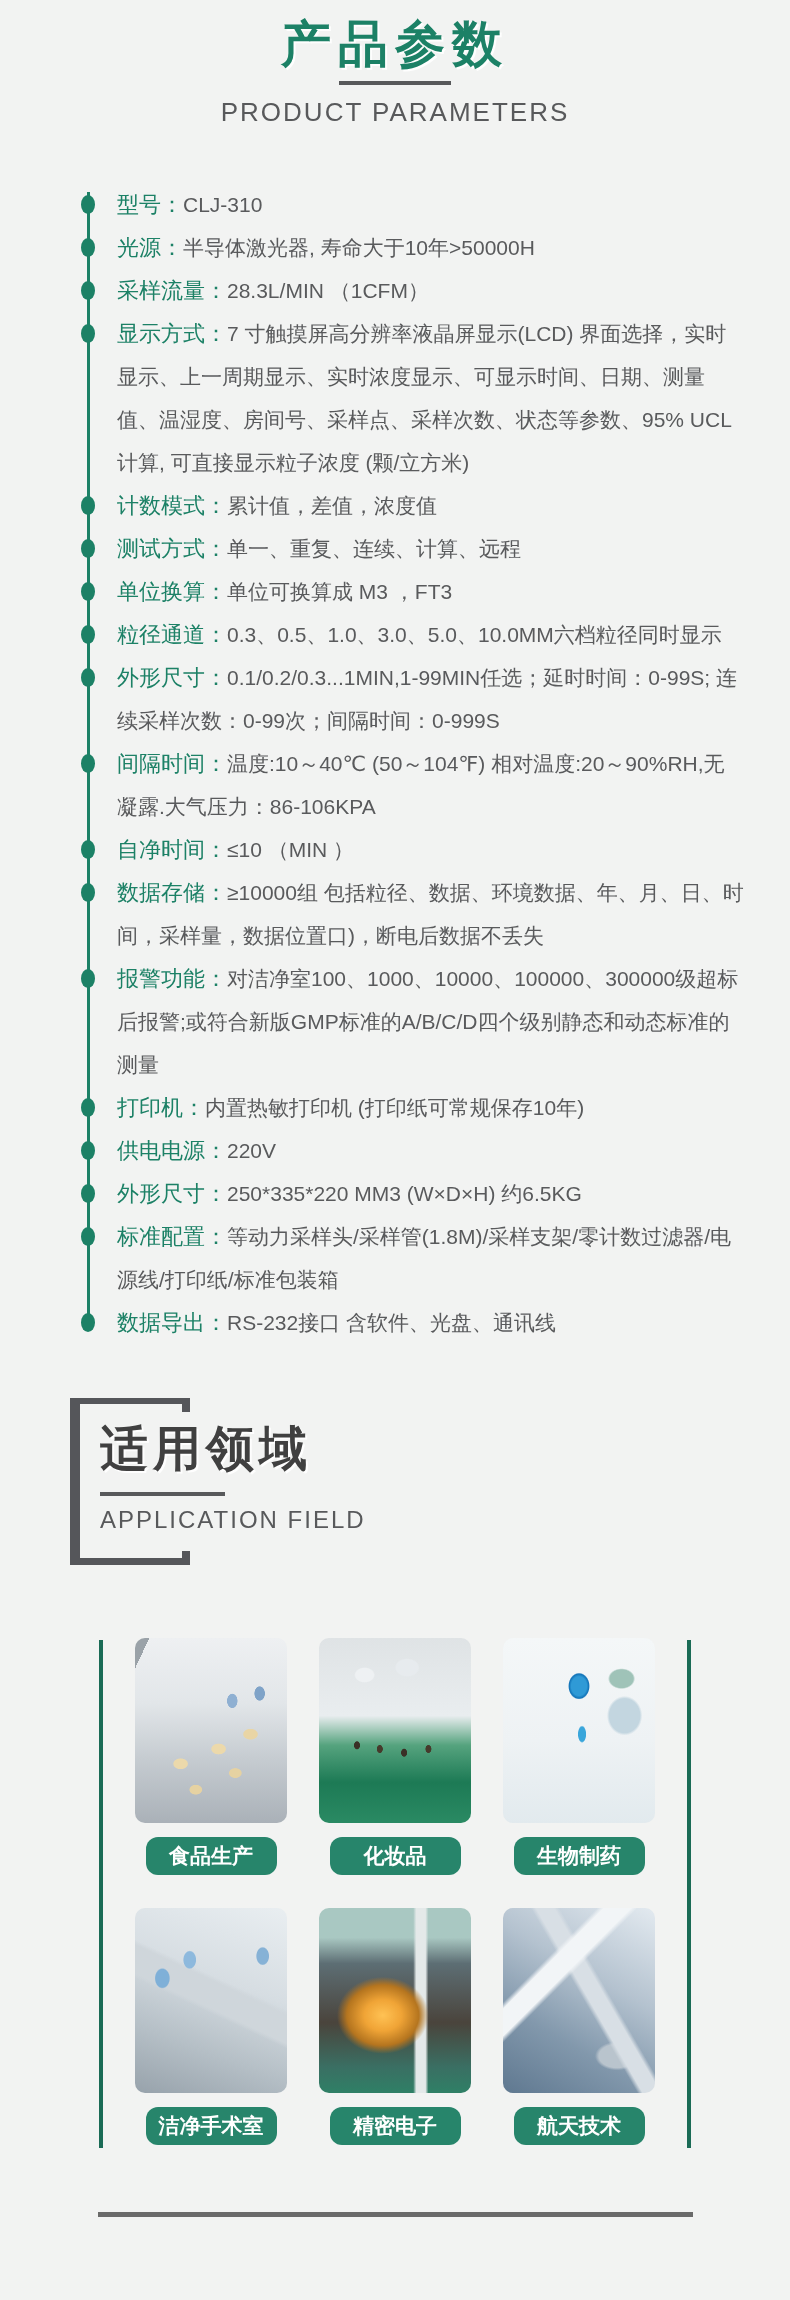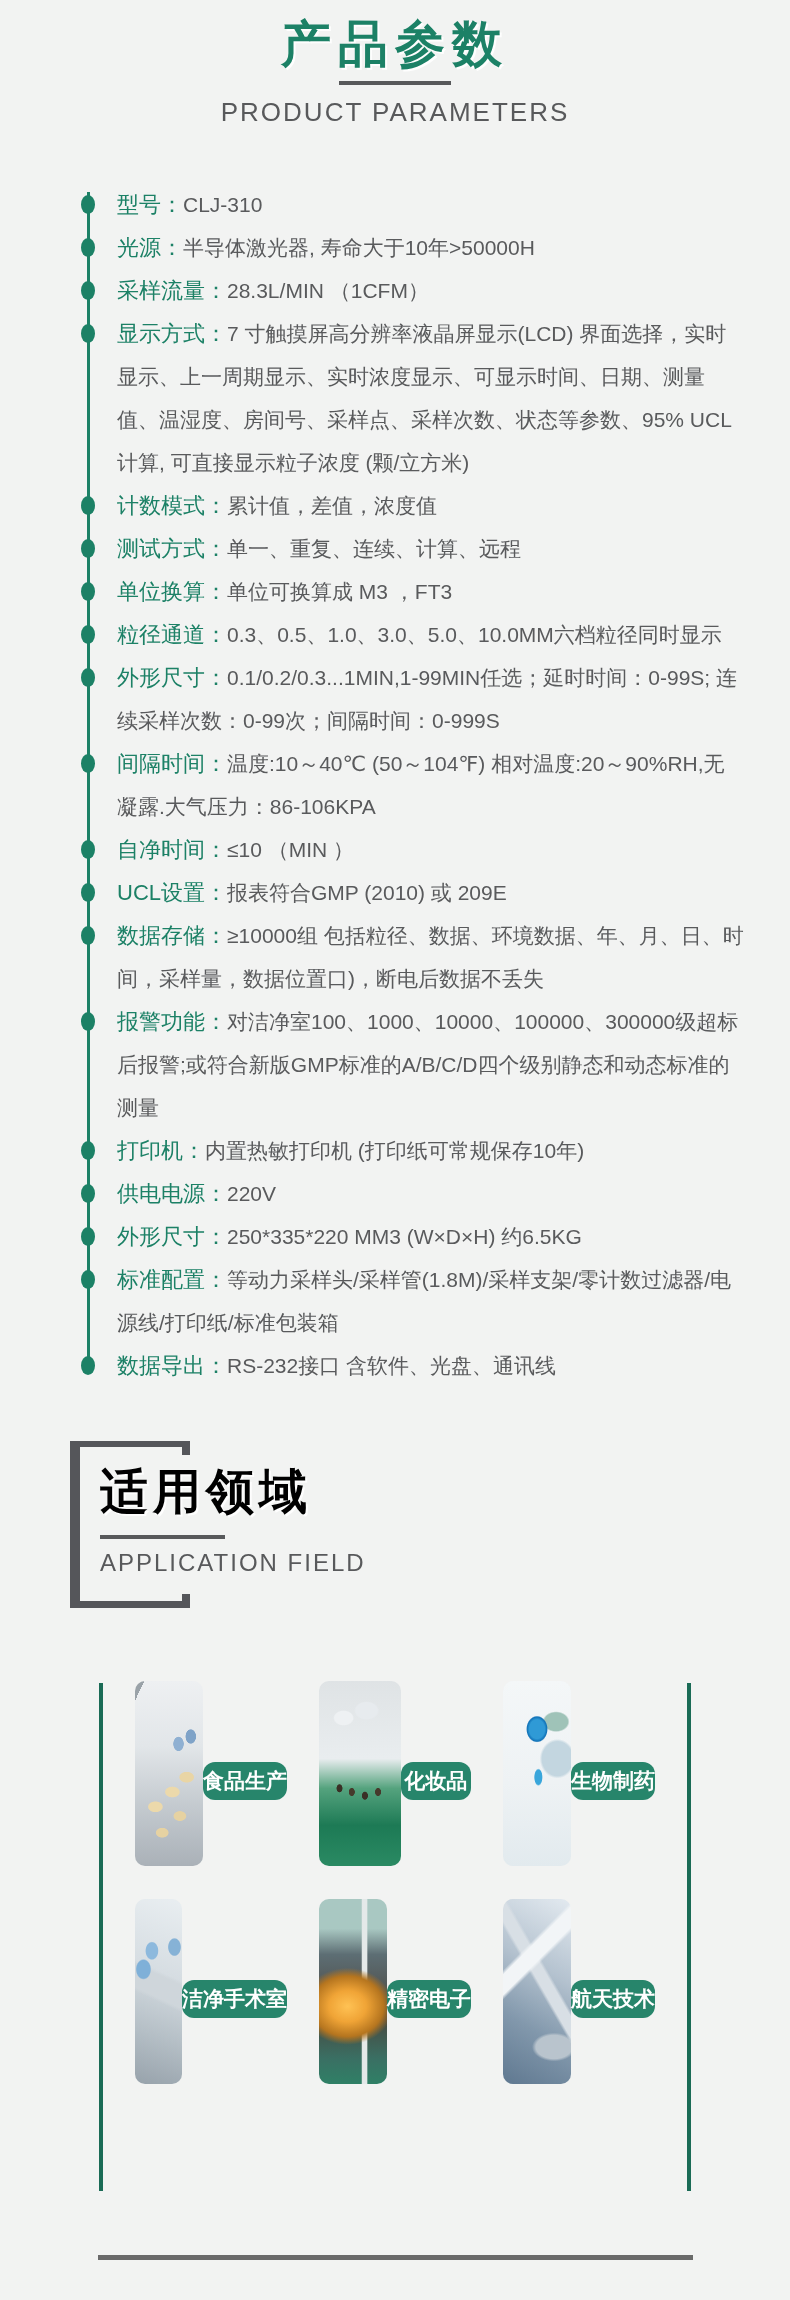--- a/index.html
+++ b/index.html
@@ -44,36 +44,36 @@
   
   .af-head{position:relative;margin-top:54px;height:168px;}
   .af-frame{
     position:absolute;left:70px;top:0;width:109px;height:154px;
     border-left:10px solid #55565a;border-top:6px solid #55565a;border-bottom:7px solid #55565a;
   }
   .af-frame .notch-top{position:absolute;right:-1px;top:-6px;width:8px;height:14px;background:#55565a;}
   .af-frame .notch-bottom{position:absolute;right:-1px;bottom:-7px;width:8px;height:14px;background:#55565a;}
   .af-content{position:absolute;left:100px;top:26px;}
   .af-title{
-    font-size:48px;line-height:50px;font-weight:900;color:#000000;
+    font-size:48px;line-height:50px;font-weight:900;color:#404040;
     letter-spacing:5px;margin:0;text-shadow:2px 2px 0 rgba(255,255,255,.9);
   }
   .af-rule{width:125px;height:4px;background:#58595b;margin-top:18px;}
   .af-sub{margin-top:10px;font-size:24px;line-height:28px;color:#58595b;letter-spacing:2px;}
 
   
   .grid-wrap{position:relative;margin-top:72px;height:510px;}
   .side-bar{position:absolute;top:2px;width:4px;height:508px;background:#1b6b56;}
   .side-bar.left{left:99px;}
   .side-bar.right{left:687px;}
   .grid{
     width:520px;margin:0 auto;display:grid;
     grid-template-columns:repeat(3,152px);justify-content:space-between;row-gap:33px;
   }
-  .app-cell{display:flex;align-items:center;}
+  .app-cell{display:flex;flex-direction:column;align-items:center;}
   .app-photo{width:152px;height:185px;border-radius:10px;}
   .app-pill{
     margin-top:14px;width:131px;height:38px;border-radius:12px;
     background:#27856b;color:#ffffff;font-weight:bold;font-size:21px;
     display:flex;align-items:center;justify-content:center;white-space:nowrap;
   }
 
   
   .photo-0{ 
     background:
@@ -148,21 +148,20 @@
     <p class="param-row"><span class="bullet"></span><b class="plabel">光源：</b><span class="pvalue">半导体激光器, 寿命大于10年&gt;50000H</span></p>
     <p class="param-row"><span class="bullet"></span><b class="plabel">采样流量：</b><span class="pvalue">28.3L/MIN （1CFM）</span></p>
     <p class="param-row"><span class="bullet"></span><b class="plabel">显示方式：</b><span class="pvalue">7 寸触摸屏高分辨率液晶屏显示(LCD) 界面选择，实时显示、上一周期显示、实时浓度显示、可显示时间、日期、测量值、温湿度、房间号、采样点、采样次数、状态等参数、95% UCL 计算, 可直接显示粒子浓度 (颗/立方米)</span></p>
     <p class="param-row"><span class="bullet"></span><b class="plabel">计数模式：</b><span class="pvalue">累计值，差值，浓度值</span></p>
     <p class="param-row"><span class="bullet"></span><b class="plabel">测试方式：</b><span class="pvalue">单一、重复、连续、计算、远程</span></p>
     <p class="param-row"><span class="bullet"></span><b class="plabel">单位换算：</b><span class="pvalue">单位可换算成 M3 ，FT3</span></p>
     <p class="param-row"><span class="bullet"></span><b class="plabel">粒径通道：</b><span class="pvalue">0.3、0.5、1.0、3.0、5.0、10.0MM六档粒径同时显示</span></p>
     <p class="param-row"><span class="bullet"></span><b class="plabel">外形尺寸：</b><span class="pvalue">0.1/0.2/0.3...1MIN,1-99MIN任选；延时时间：0-99S; 连续采样次数：0-99次；间隔时间：0-999S</span></p>
     <p class="param-row"><span class="bullet"></span><b class="plabel">间隔时间：</b><span class="pvalue">温度:10～40℃ (50～104℉) 相对温度:20～90%RH,无凝露.大气压力：86-106KPA</span></p>
     <p class="param-row"><span class="bullet"></span><b class="plabel">自净时间：</b><span class="pvalue">≤10 （MIN ）</span></p>
-    <p class="param-row"><span class="bullet"></span><b class="plabel">UCL设置：</b><span class="pvalue">报表符合GMP (2010) 或 209E</span></p>
     <p class="param-row"><span class="bullet"></span><b class="plabel">数据存储：</b><span class="pvalue">≥10000组 包括粒径、数据、环境数据、年、月、日、时间，采样量，数据位置口)，断电后数据不丢失</span></p>
     <p class="param-row"><span class="bullet"></span><b class="plabel">报警功能：</b><span class="pvalue">对洁净室100、1000、10000、100000、300000级超标后报警;或符合新版GMP标准的A/B/C/D四个级别静态和动态标准的测量</span></p>
     <p class="param-row"><span class="bullet"></span><b class="plabel">打印机：</b><span class="pvalue">内置热敏打印机 (打印纸可常规保存10年)</span></p>
     <p class="param-row"><span class="bullet"></span><b class="plabel">供电电源：</b><span class="pvalue">220V</span></p>
     <p class="param-row"><span class="bullet"></span><b class="plabel">外形尺寸：</b><span class="pvalue">250*335*220 MM3 (W×D×H) 约6.5KG</span></p>
     <p class="param-row"><span class="bullet"></span><b class="plabel">标准配置：</b><span class="pvalue">等动力采样头/采样管(1.8M)/采样支架/零计数过滤器/电源线/打印纸/标准包装箱</span></p>
     <p class="param-row"><span class="bullet"></span><b class="plabel">数据导出：</b><span class="pvalue">RS-232接口 含软件、光盘、通讯线</span></p>
   </div>
 
   <div class="af-head">

